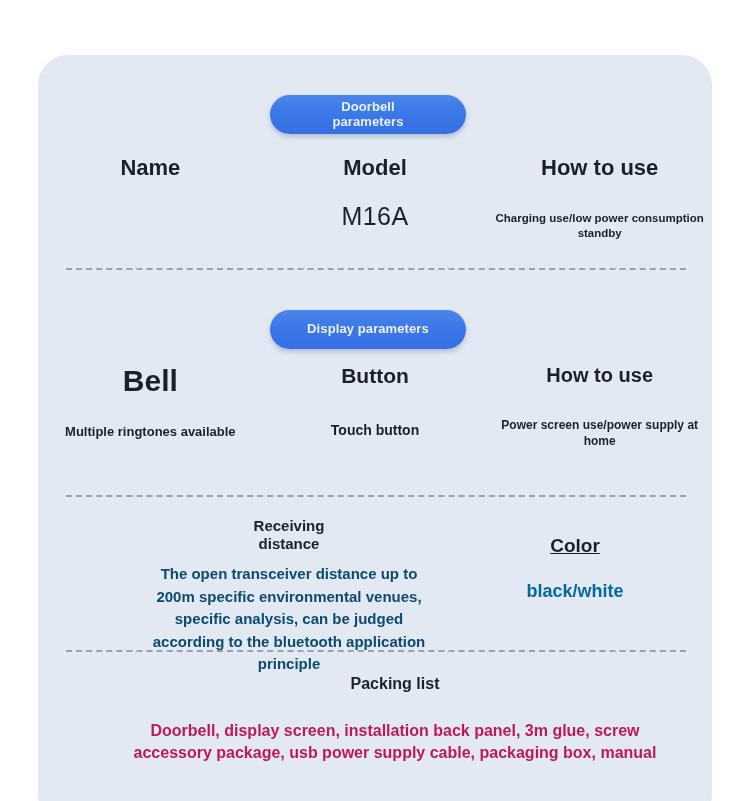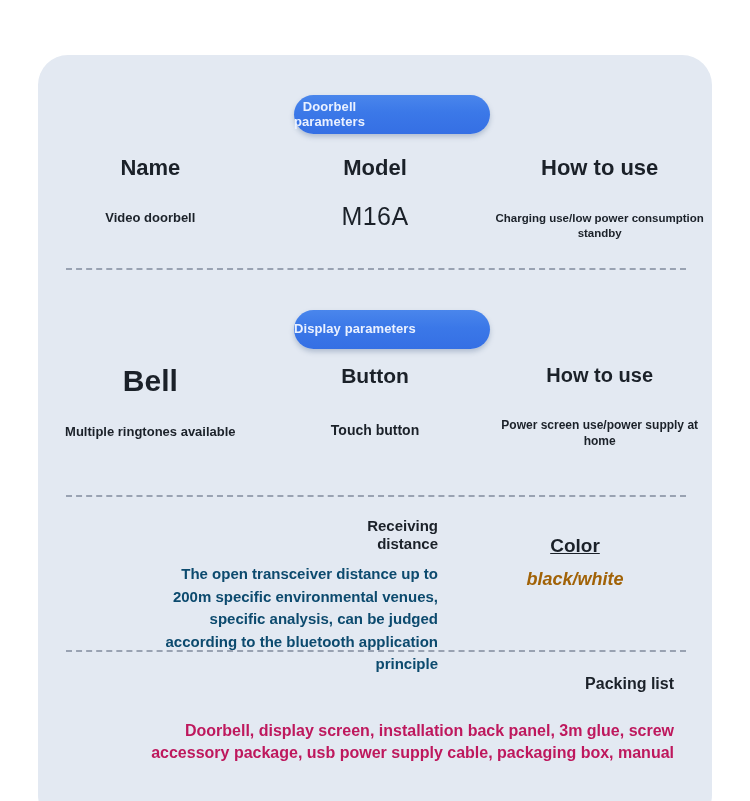--- a/index.html
+++ b/index.html
@@ -29,28 +29,29 @@
     width: 674px;
     height: 770px;
     background: #e3e9f2;
     border-radius: 30px;
     overflow: hidden;
   }
 
   
   .pill {
     position: absolute;
-    left: 256px;
+    left: 232px;
     width: 196px;
     height: 39px;
     border-radius: 20px;
     background: linear-gradient(180deg, #4a86ec 0%, #3b78e8 45%, #356fe4 100%);
     box-shadow: 0 3px 5px rgba(120,140,170,0.45);
     display: flex;
     align-items: center;
+    justify-content: center;
     text-align: center;
   }
   .pill-label {
     color: #eaf1ff;
     font-size: 13px;
     font-weight: bold;
     line-height: 1.15;
     letter-spacing: 0.1px;
     white-space: pre-line;
   }
@@ -115,21 +116,21 @@
     position: absolute;
     left: 0;
     top: 462px;
     width: 674px;
     display: flex;
   }
   .dist-left {
     width: 400px;
     padding-left: 102px;
     box-sizing: border-box;
-    text-align: right;
+    text-align: center;
   }
   .dist-title {
     font-size: 15px;
     font-weight: bold;
     color: #1b2129;
     line-height: 1.2;
     white-space: pre-line;
   }
   .dist-text {
     font-size: 15px;
@@ -146,32 +147,31 @@
   }
   .color-title {
     font-size: 19px;
     font-weight: bold;
     color: #1b2129;
     text-decoration: underline;
   }
   .color-value {
     font-size: 18px;
     font-weight: bold;
-    color: #a16207;
-    margin-top: 12px;
-    font-style: italic;
+    color: #0369a1;
+    margin-top: 24px;
   }
 
   
   #block-packing {
     position: absolute;
-    left: 66px;
+    left: 72px;
     top: 620px;
     width: 570px;
-    text-align: right;
+    text-align: center;
   }
   .pack-title {
     font-size: 16px;
     font-weight: bold;
     color: #1b2129;
   }
   .pack-text {
     font-size: 16px;
     font-weight: bold;
     color: #be185d;
@@ -187,21 +187,20 @@
   <div class="spec-card">
 
     <div class="pill" id="pill-doorbell">
       <span class="pill-label">Doorbell
 parameters</span>
     </div>
 
     <div class="row3" id="row-doorbell">
       <div class="col">
         <div class="col-head">Name</div>
-        <div class="col-body body-name">Video doorbell</div>
       </div>
       <div class="col">
         <div class="col-head">Model</div>
         <div class="col-body body-model">M16A</div>
       </div>
       <div class="col">
         <div class="col-head">How to use</div>
         <div class="col-body body-use">Charging use/low power consumption standby</div>
       </div>
     </div>

